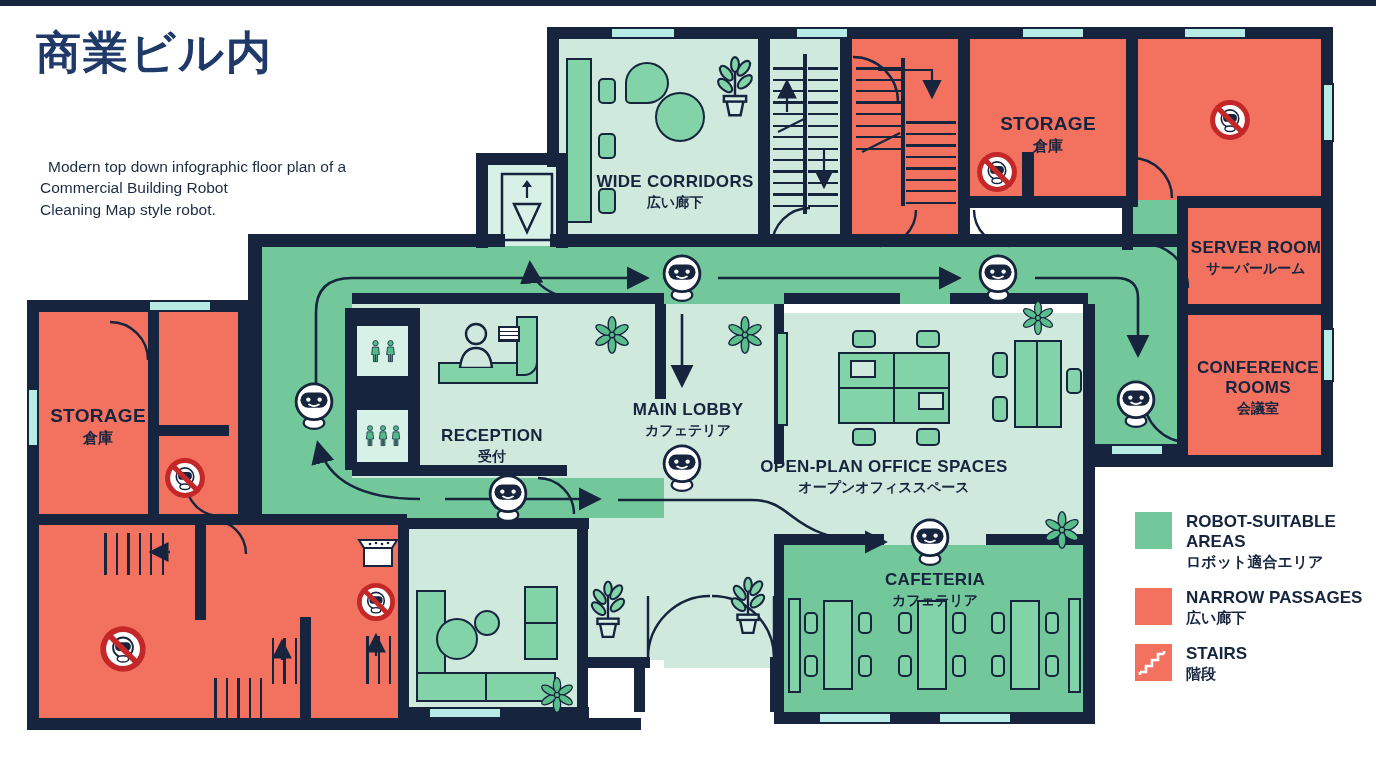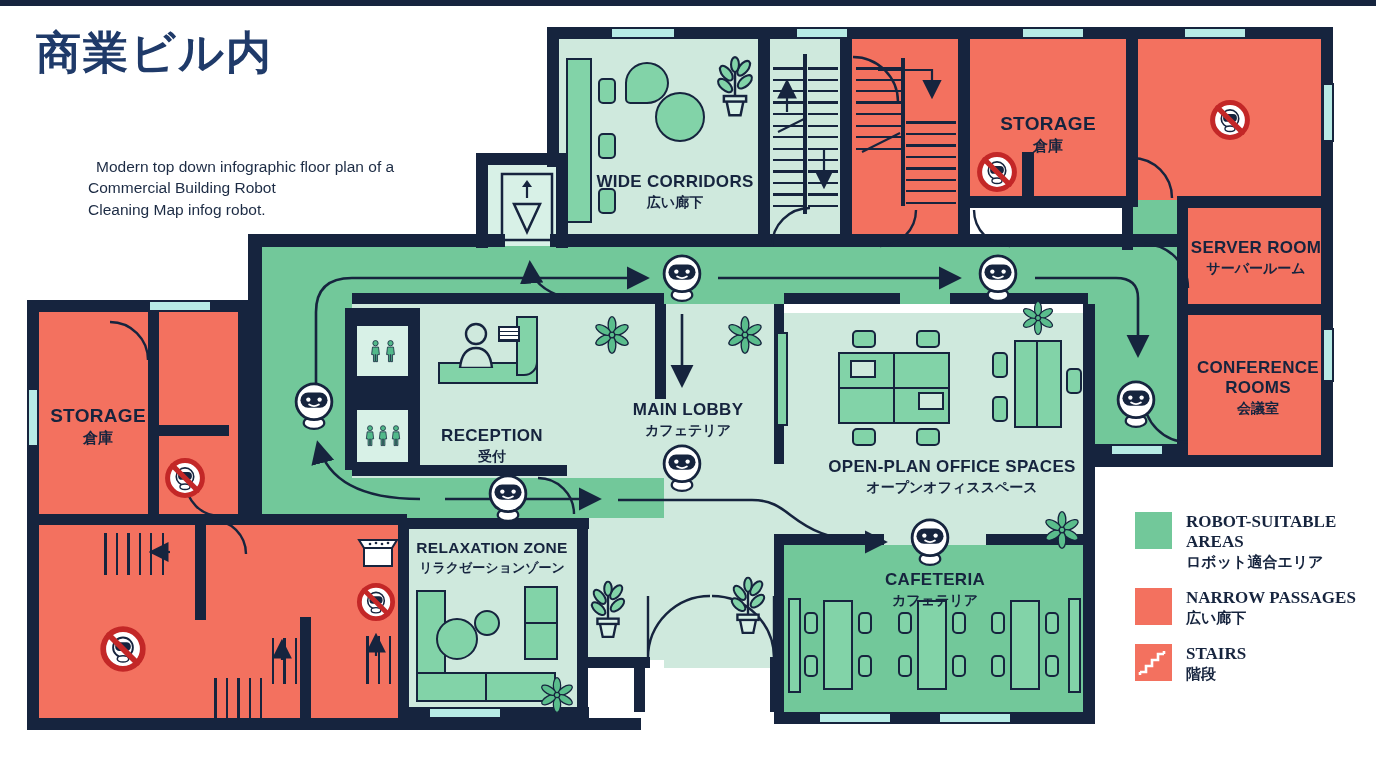--- a/index.html
+++ b/index.html
@@ -14,23 +14,23 @@
   .f{position:absolute;background:var(--furn);border:2px solid var(--navy);box-sizing:border-box;}
   .fr{border-radius:5px;}
   .stairsV{position:absolute;background:repeating-linear-gradient(180deg,transparent 0 9px,var(--navy) 9px 11.5px);}
   .stairsH{position:absolute;background:repeating-linear-gradient(90deg,transparent 0 9px,var(--navy) 9px 11.5px);}
   .lbl{position:absolute;transform:translate(-50%,-50%);text-align:center;color:var(--navy);white-space:nowrap;z-index:30;}
   .lbl .en{font-weight:800;font-size:17px;letter-spacing:.3px;}
   .lbl .ja{font-size:14px;font-weight:700;margin-top:2px;}
   .icon{position:absolute;z-index:40;}
   #title{position:absolute;left:36px;top:26px;color:var(--title);font-size:45px;line-height:1.18;
          font-weight:900;letter-spacing:2px;z-index:50;}
-  #subtitle{position:absolute;left:40px;top:156px;color:var(--text);font-size:15.5px;line-height:1.38;z-index:50;margin-left:48px;}
+  #subtitle{position:absolute;left:40px;top:156px;color:var(--text);font-size:15.5px;line-height:1.38;z-index:50;}
   #subtitle .ind{padding-left:8px;}
-  #legend{position:absolute;left:1135px;top:512px;z-index:50;font-family:Liberation Serif, serif;}
+  #legend{position:absolute;left:1135px;top:512px;z-index:50;}
   .leg-item{display:flex;align-items:flex-start;margin-bottom:16px;}
   .leg-swatch{width:37px;height:37px;margin-right:14px;flex:0 0 auto;position:relative;}
   .leg-text .en{font-weight:800;font-size:17px;color:var(--navy);}
   .leg-text .ja{font-size:15px;font-weight:700;color:var(--navy);margin-top:1px;}
   svg{display:block;}
   #overlay{position:absolute;left:0;top:0;z-index:25;pointer-events:none;}
 </style>
 </head>
 <body>
 
@@ -410,40 +410,36 @@
       <div class="ja" style="font-size:15px">倉庫</div>
   </div>
   <div class="lbl" style="left:492px;top:446px">
     <div class="en">RECEPTION</div>
       <div class="ja">受付</div>
   </div>
   <div class="lbl" style="left:688px;top:420px">
     <div class="en">MAIN LOBBY</div>
       <div class="ja">カフェテリア</div>
   </div>
-  <div class="lbl" style="left:952px;top:477px">
+  <div class="lbl" style="left:884px;top:477px">
     <div class="en">OPEN-PLAN OFFICE SPACES</div>
       <div class="ja">オープンオフィススペース</div>
-  </div>
-  <div class="lbl" style="left:492px;top:558px">
-    <div class="en" style="font-size:15.5px">RELAXATION ZONE</div>
-      <div class="ja" style="font-size:13px">リラクゼーションゾーン</div>
   </div>
   <div class="lbl" style="left:935px;top:590px">
     <div class="en">CAFETERIA</div>
       <div class="ja">カフェテリア</div>
   </div>
 
   <div id="title">
     <div>商業ビル内</div>
   </div>
   <div id="subtitle">
     <div class="ind">Modern top down infographic floor plan of a</div>
     <div>Commercial Building Robot</div>
-    <div>Cleaning Map infog robot.</div>
+    <div>Cleaning Map style robot.</div>
   </div>
 
   <div id="legend">
     <div class="leg-item">
       <div class="leg-swatch" style="background:var(--green)"></div>
       <div class="leg-text">
         <div class="en">ROBOT-SUITABLE AREAS</div>
           <div class="ja">ロボット適合エリア</div>
       </div>
     </div>

